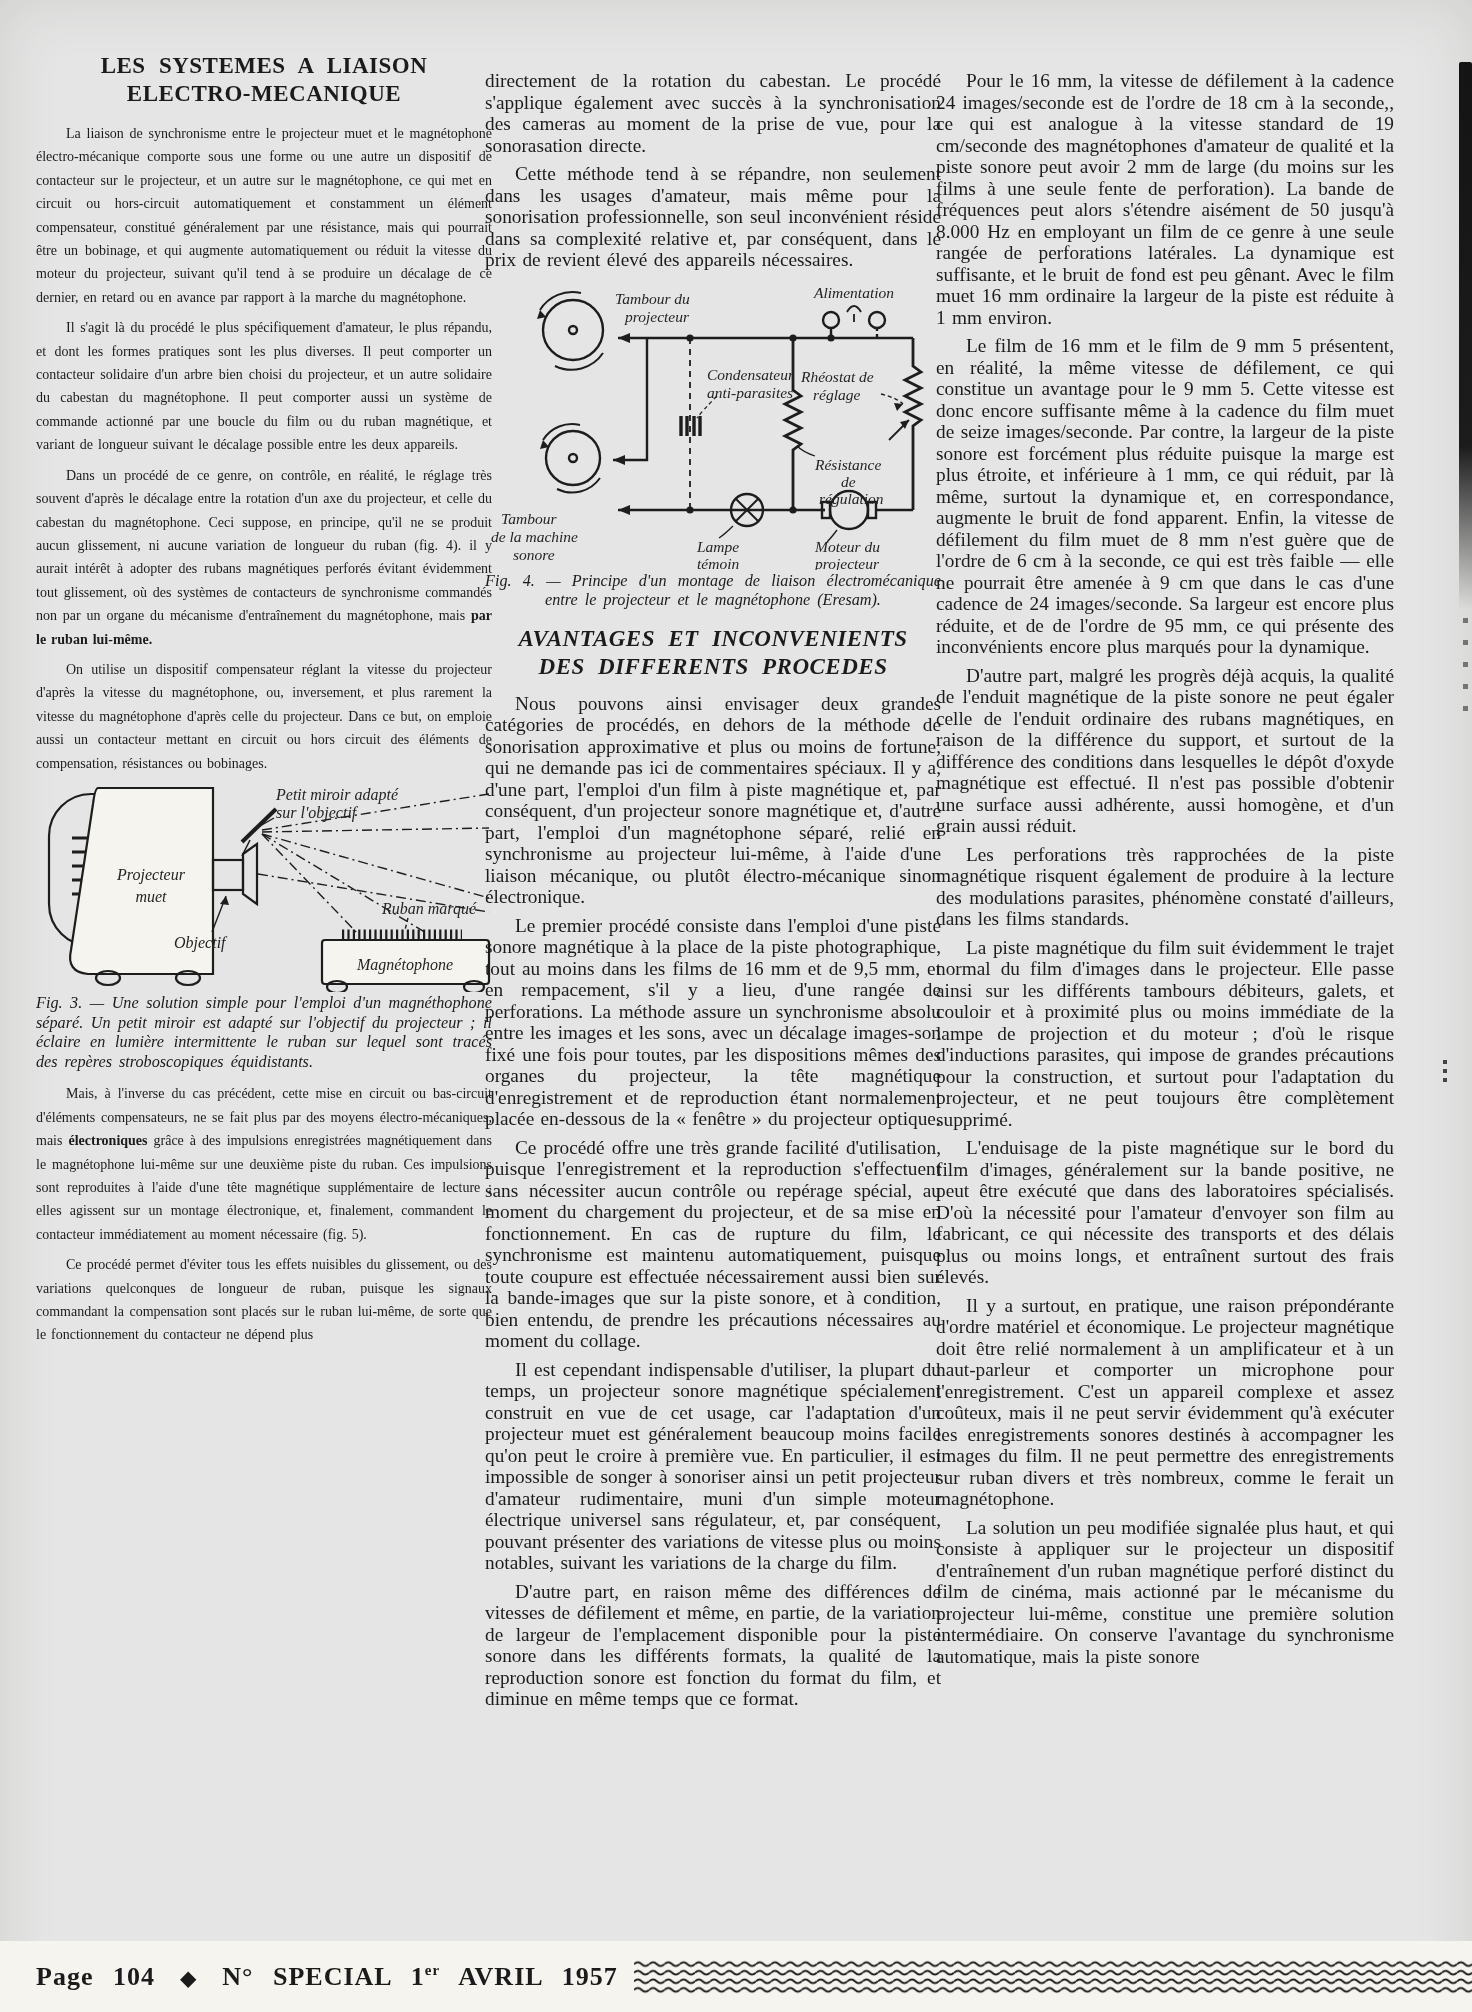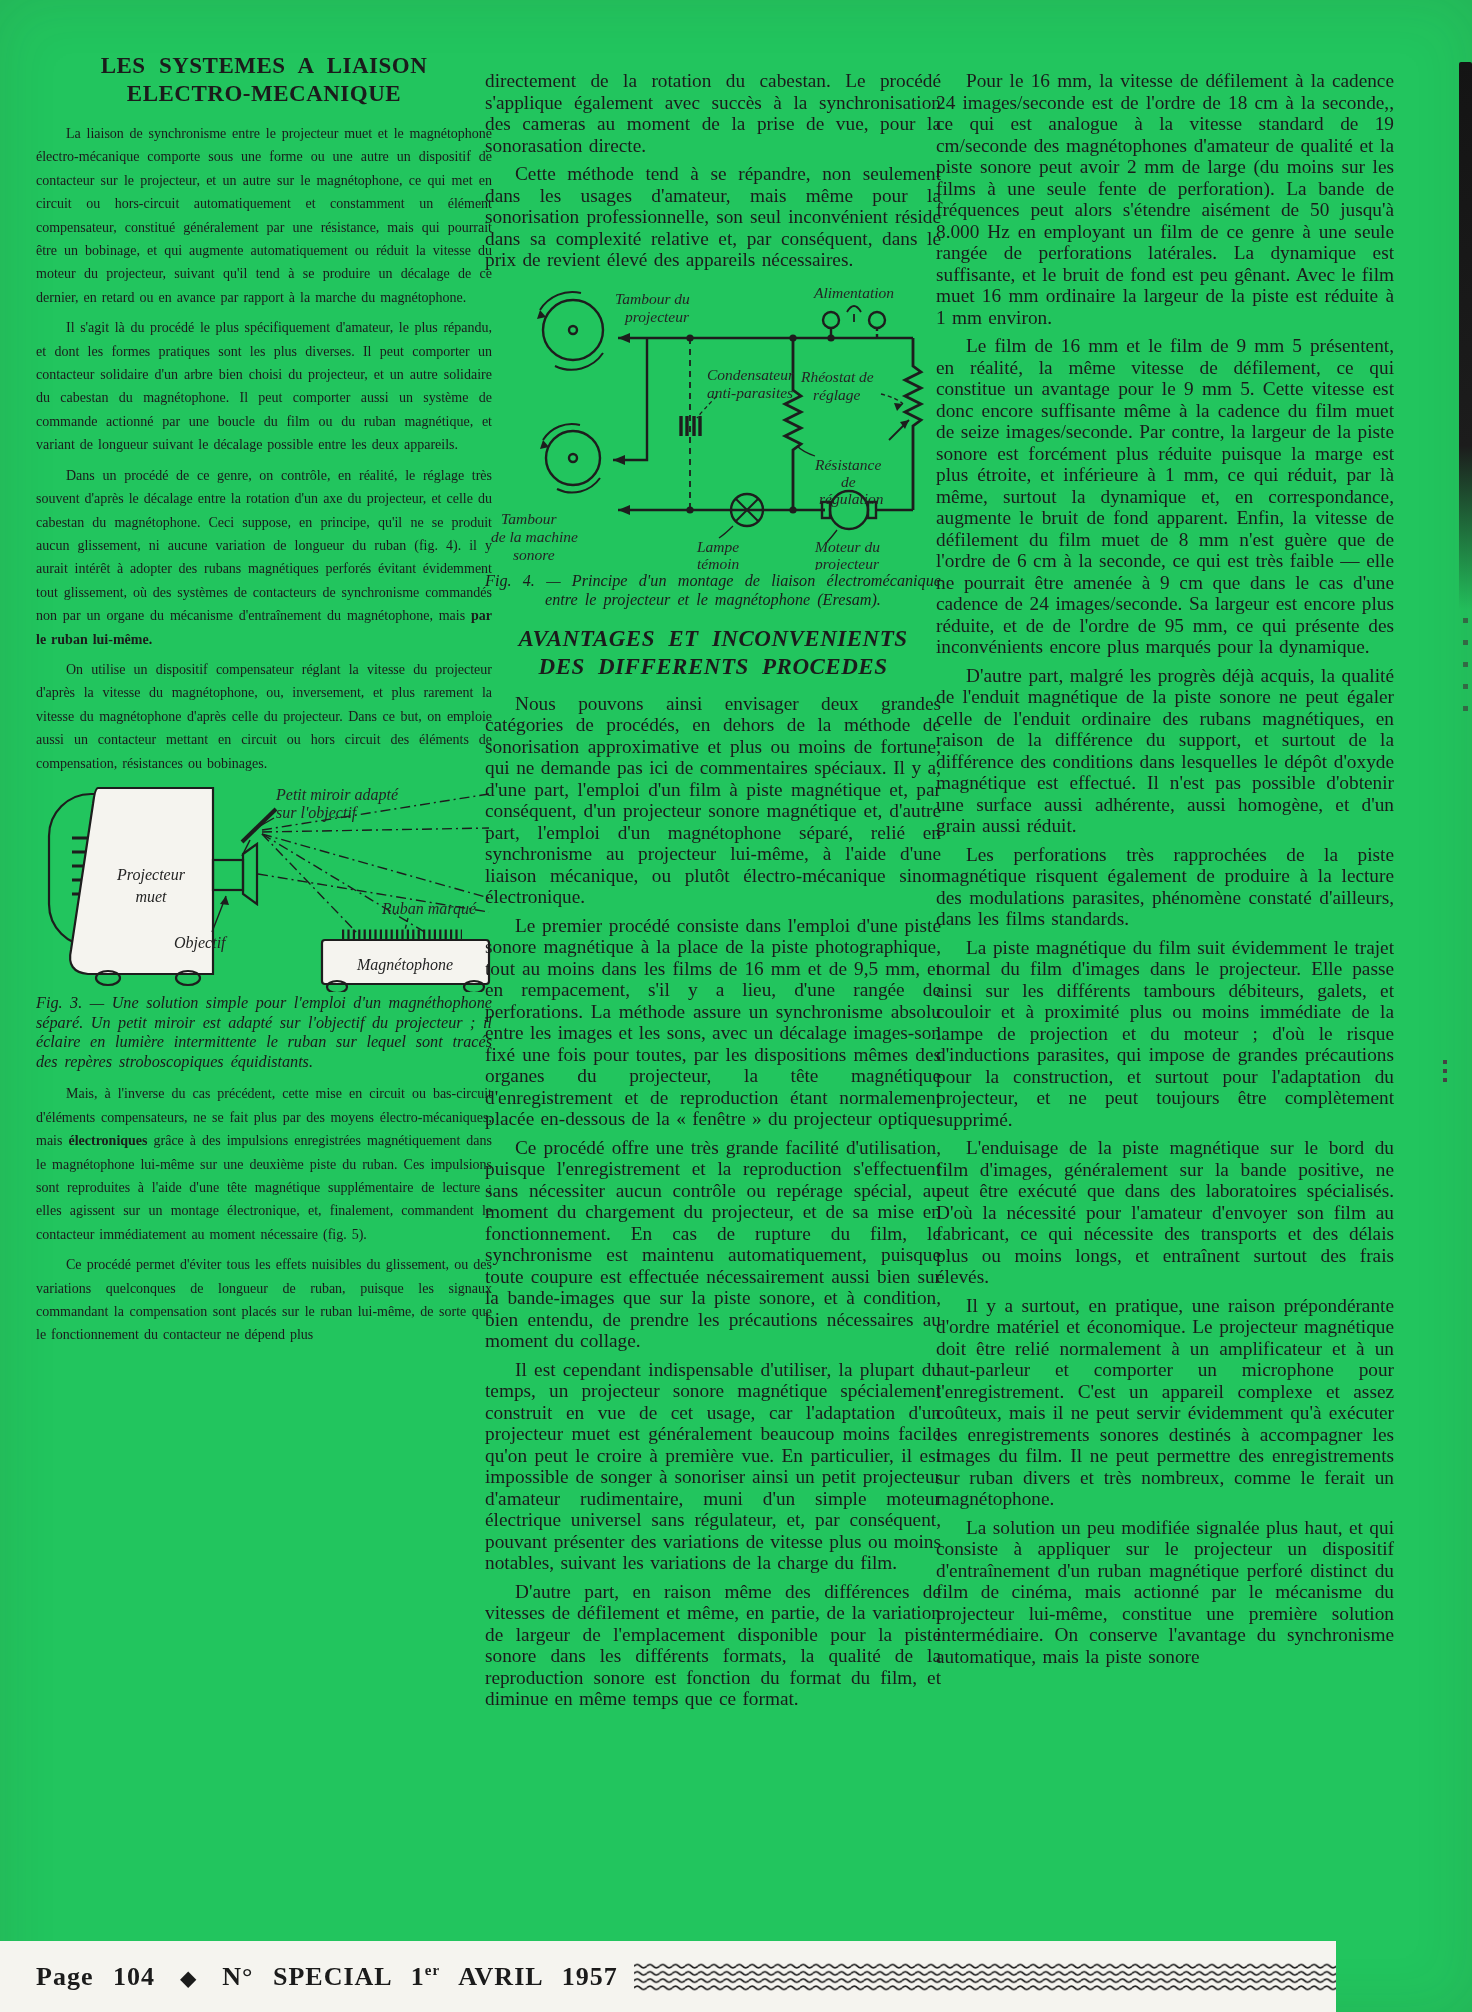--- a/index.html
+++ b/index.html
@@ -1,18 +1,18 @@
 <!DOCTYPE html>
 <html lang="fr"><head>
 <meta charset="utf-8">
 <style>
   html,body{margin:0;padding:0;background:#888;}
   .page{
     position:relative; width:1472px; height:2012px;
-    background:#22c55e;
+    background:#e5e5e5;
     font-family:"Liberation Serif", serif;
     color:#1b1b1b; overflow:hidden;
     box-shadow:inset 0 0 60px rgba(60,55,45,.12);
   }
   .col{position:absolute; text-align:justify;}
   #col1{left:36px; top:52px;  width:456px; max-height:1886px; overflow:hidden;}
   #col2{left:485px; top:70px; width:456px; max-height:1870px; overflow:hidden;}
   #col3{left:936px; top:70px; width:458px; max-height:1870px; overflow:hidden;}
   #col1 p.body{font-size:14px;  line-height:23.4px;}
   #col2 p.body, #col3 p.body{font-size:19.3px; line-height:21.5px;}
@@ -28,21 +28,21 @@
   h2.sec2{margin:14px 0 12px 0;font-style:italic;}
   figure{margin:6px 0 4px 0; padding:0;}
   .caption{
     font-size:16.2px; line-height:19.6px; font-style:italic; font-weight:normal;
     text-align:justify; word-spacing:3px; margin:2px 0 10px 0;
   }
   .caption.center{text-align:justify; text-align-last:center;}
   svg{display:block;}
   svg text{font-family:"Liberation Serif", serif; font-style:italic; fill:#242424;}
   .footer{
-    position:absolute; left:0; top:1941px; width:1336px; height:71px;
+    position:absolute; left:0; top:1941px; width:1472px; height:71px;
     background:#f5f4ef; display:flex; align-items:center;
   }
   .footer .ftext{
     margin-left:36px; font-weight:bold; font-size:26px; letter-spacing:1px;
     word-spacing:12px; white-space:nowrap;
   }
   .footer .ftext sup{font-size:15px;}
   .fdiamond{font-size:20px; padding:0 6px;}
   .wavy{margin-left:16px;}
   .edge-bar{

